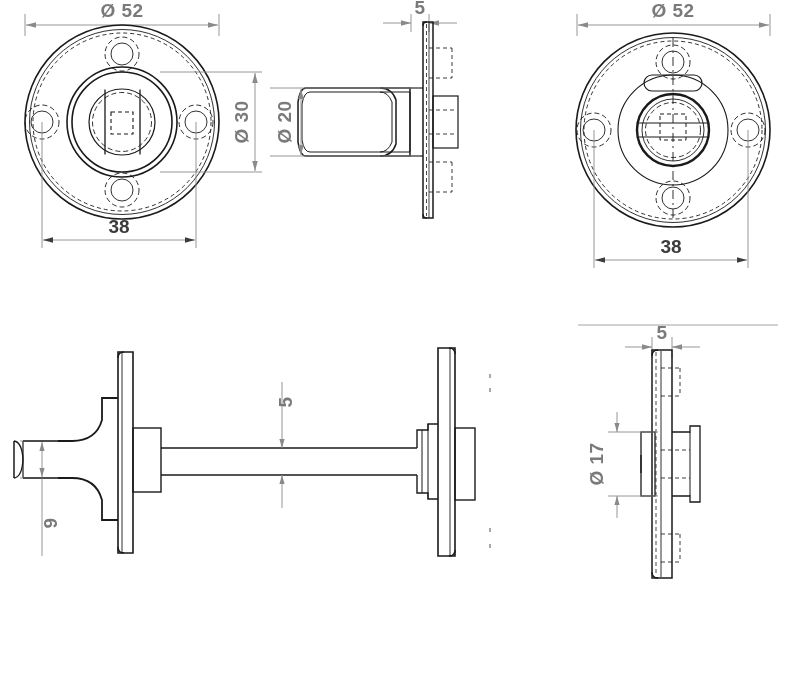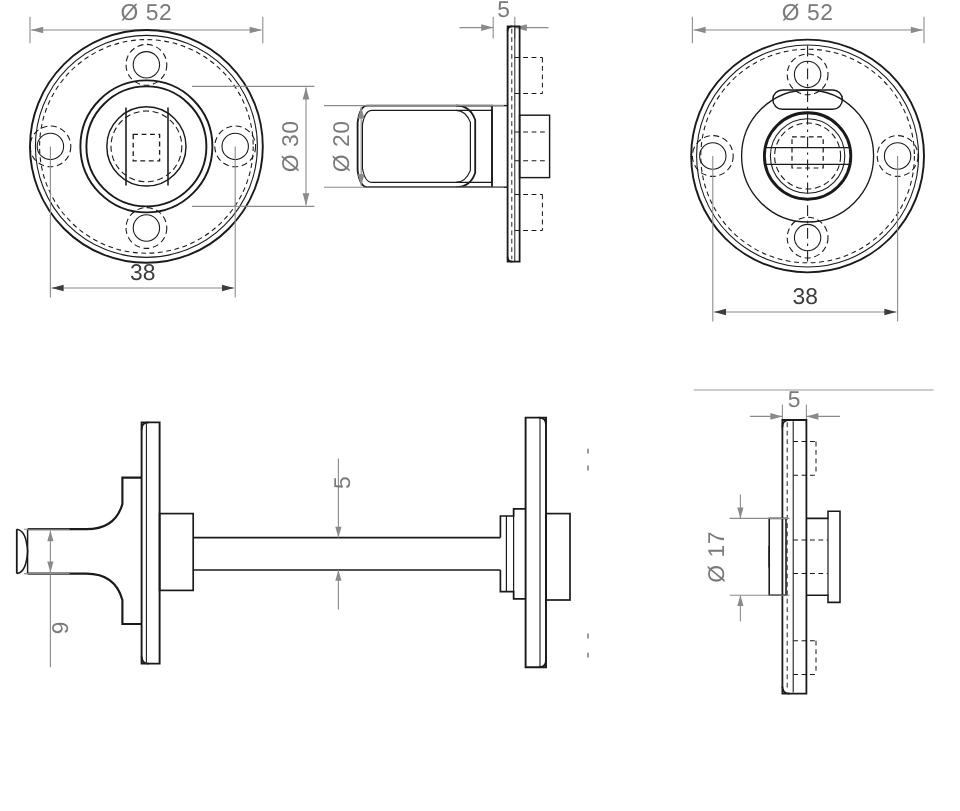--- a/index.html
+++ b/index.html
@@ -3,21 +3,21 @@
 <meta charset="utf-8">
 <title>Technical Drawing</title>
 <style>
   html,body{margin:0;padding:0;background:#ffffff;}
   body{
     width:800px;height:676px;
     font-family:"Liberation Sans", sans-serif;
     overflow:hidden;
     position:relative;
   }
-  #sheet{position:absolute;left:0;top:0;width:800px;height:676px;}
+  #sheet{position:absolute;left:0;top:0;width:800px;height:676px;font-weight:bold;}
   .dimtxt{
     font-family:"Liberation Sans", sans-serif;
     fill:#7a7a7a;
     font-size:19px;
     letter-spacing:0.5px;
   }
   .dimtxt-dark{
     font-family:"Liberation Sans", sans-serif;
     fill:#3c3c3c;
     font-size:19px;

